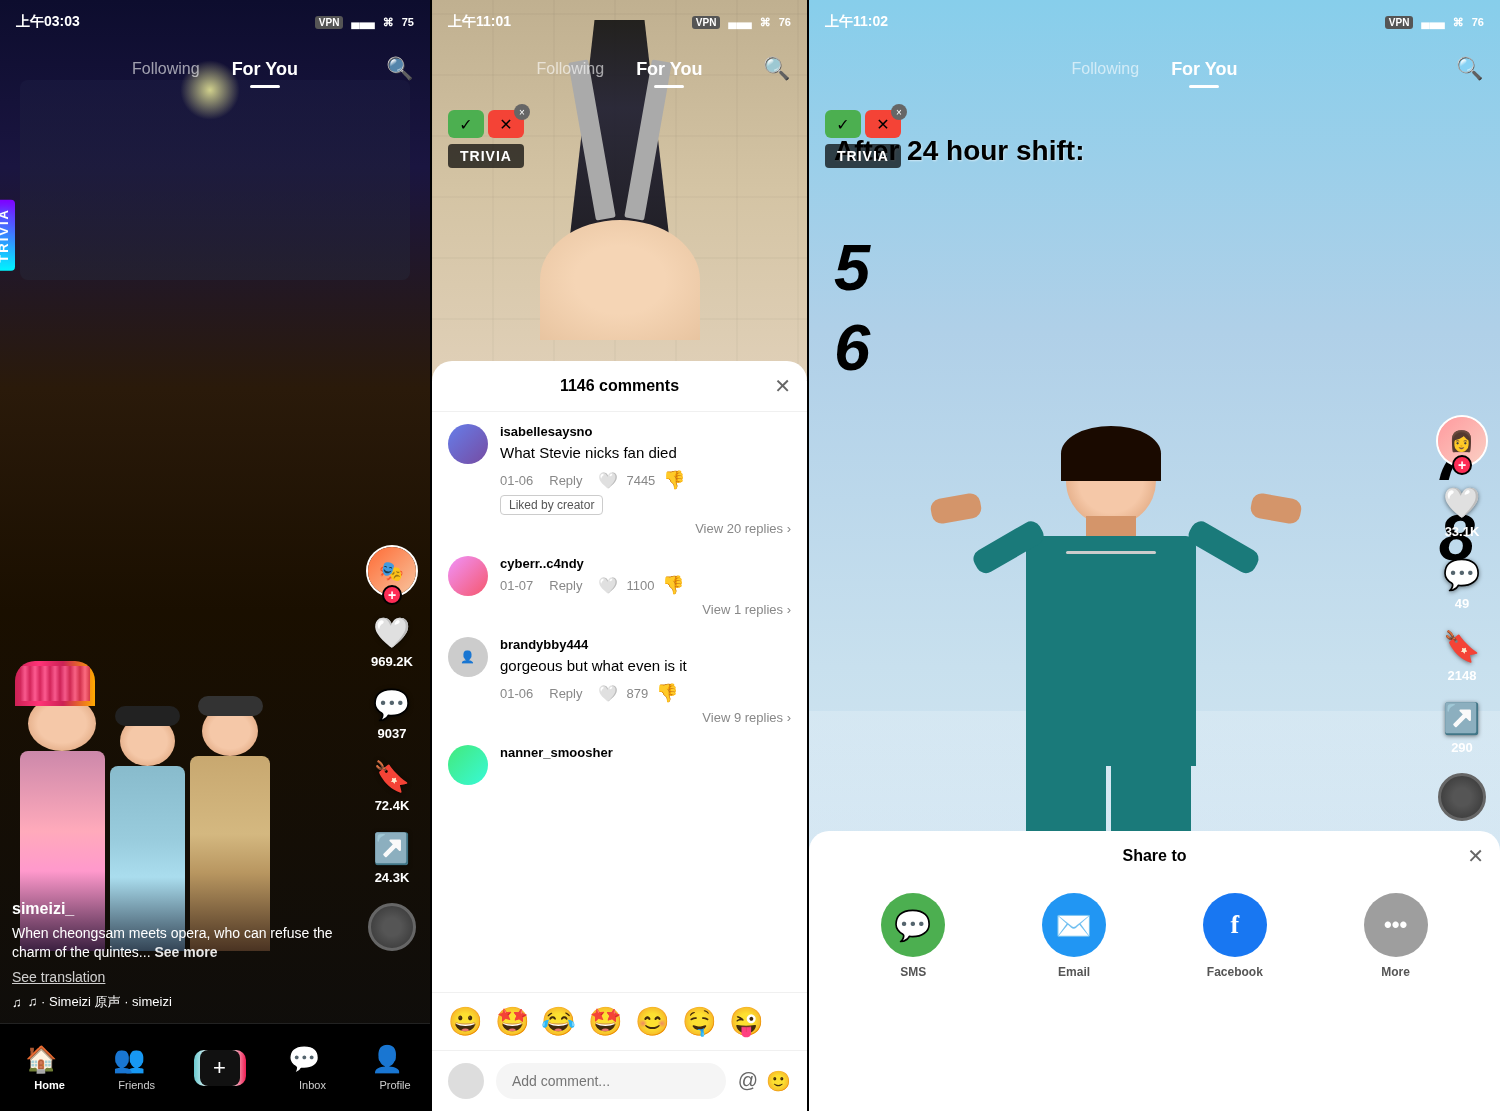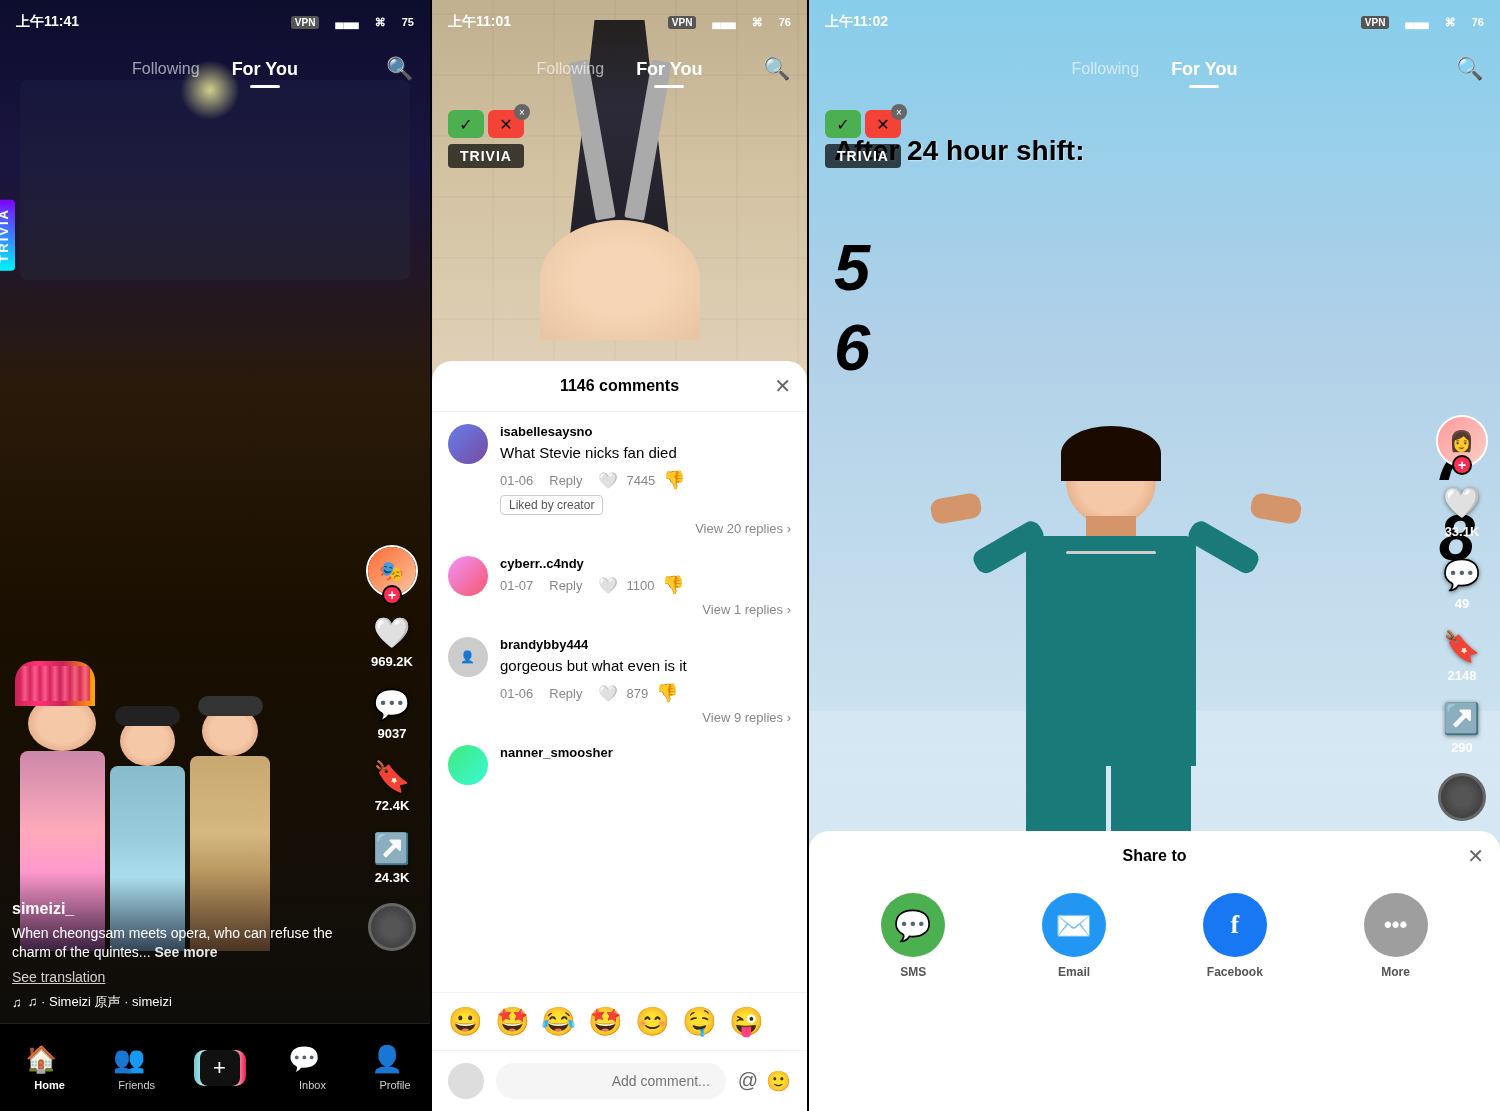--- a/index.html
+++ b/index.html
@@ -30,21 +30,21 @@
       display: flex;
       align-items: center;
       justify-content: space-between;
       padding: 0 16px;
       z-index: 100;
       color: white;
       font-size: 13px;
       font-weight: 600;
     }
     .status-time { font-size: 14px; font-weight: 700; }
-    .status-icons { display: flex; align-items: center; gap: 16px; font-size: 11px; }
+    .status-icons { display: flex; align-items: center; gap: 8px; font-size: 11px; }
 
     
     .nav-bar {
       position: absolute;
       top: 44px;
       left: 0;
       right: 0;
       height: 50px;
       display: flex;
       align-items: center;
@@ -406,21 +406,20 @@
     }
     .input-field {
       flex: 1;
       background: #f5f5f5;
       border: none;
       border-radius: 20px;
       padding: 10px 16px;
       font-size: 14px;
       color: #999;
       outline: none;
-      text-align: right;
     }
     .input-icons {
       display: flex;
       gap: 8px;
       color: #666;
       font-size: 20px;
     }
 
     
     .p2-video {
@@ -583,21 +582,21 @@
         <div style="position:absolute; bottom:0; width:80px; height:195px; background: linear-gradient(180deg, #c8a870 0%, #d4b880 40%, #b89660 60%, #4a3322 100%); border-radius:8px 8px 0 0;"></div>
         <div style="position:absolute; bottom:195px; left:12px; width:56px; height:50px; background: radial-gradient(ellipse, #f5c8a8 50%, #d4956a 100%); border-radius:50%;"></div>
         <div style="position:absolute; bottom:235px; left:8px; width:65px; height:20px; background: #333; border-radius:10px;"></div>
       </div>
     </div>
   </div>
 
   <div class="vertical-trivia">TRIVIA</div>
 
   <div class="status-bar">
-    <span class="status-time">上午11:41</span>
+    <span class="status-time">上午03:03</span>
     <div class="status-icons">
       <span style="background:#555; padding:1px 4px; border-radius:3px; font-size:10px;">VPN</span>
       <span>▄▄▄</span>
       <span>⌘</span>
       <span>75</span>
     </div>
   </div>
 
   <div class="nav-bar">
     <div class="nav-item">Following</div>

